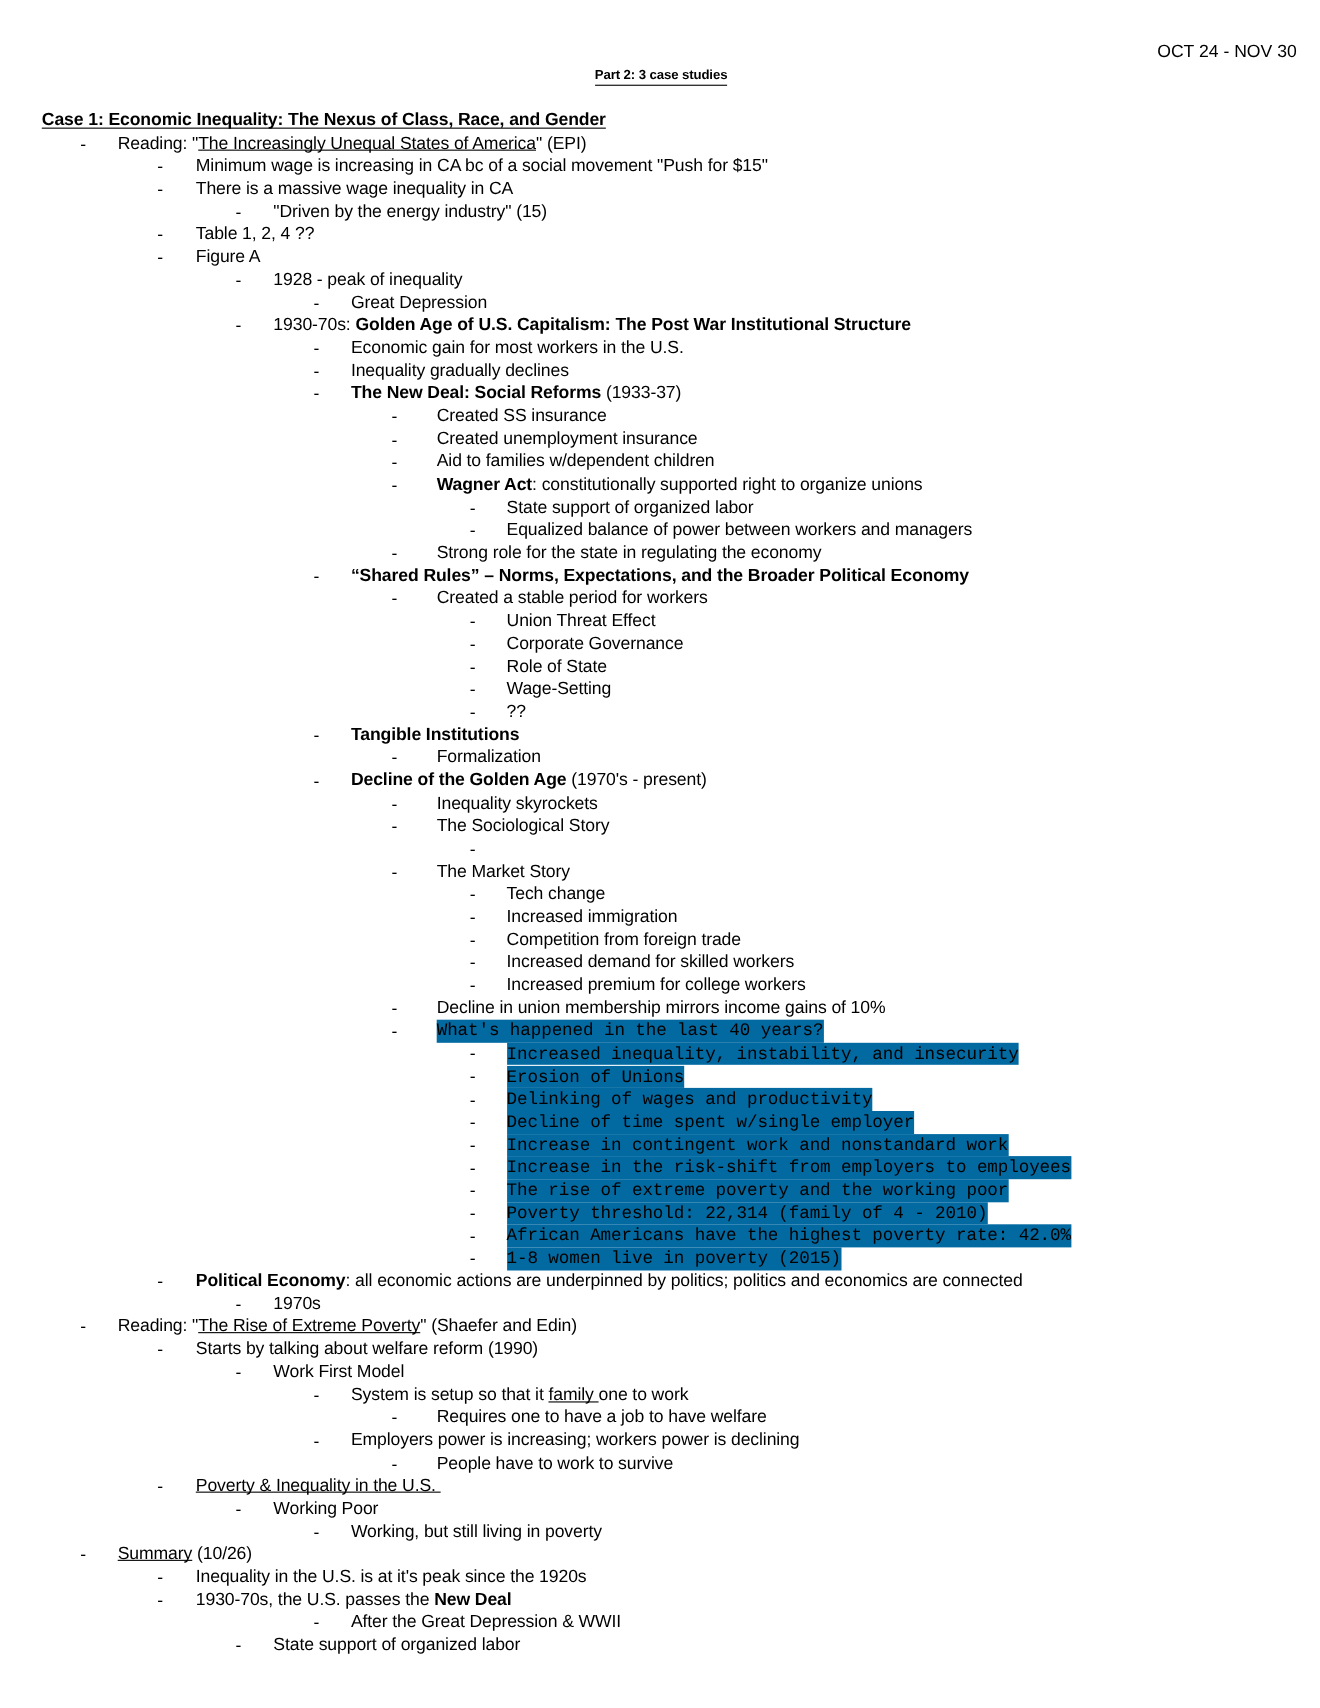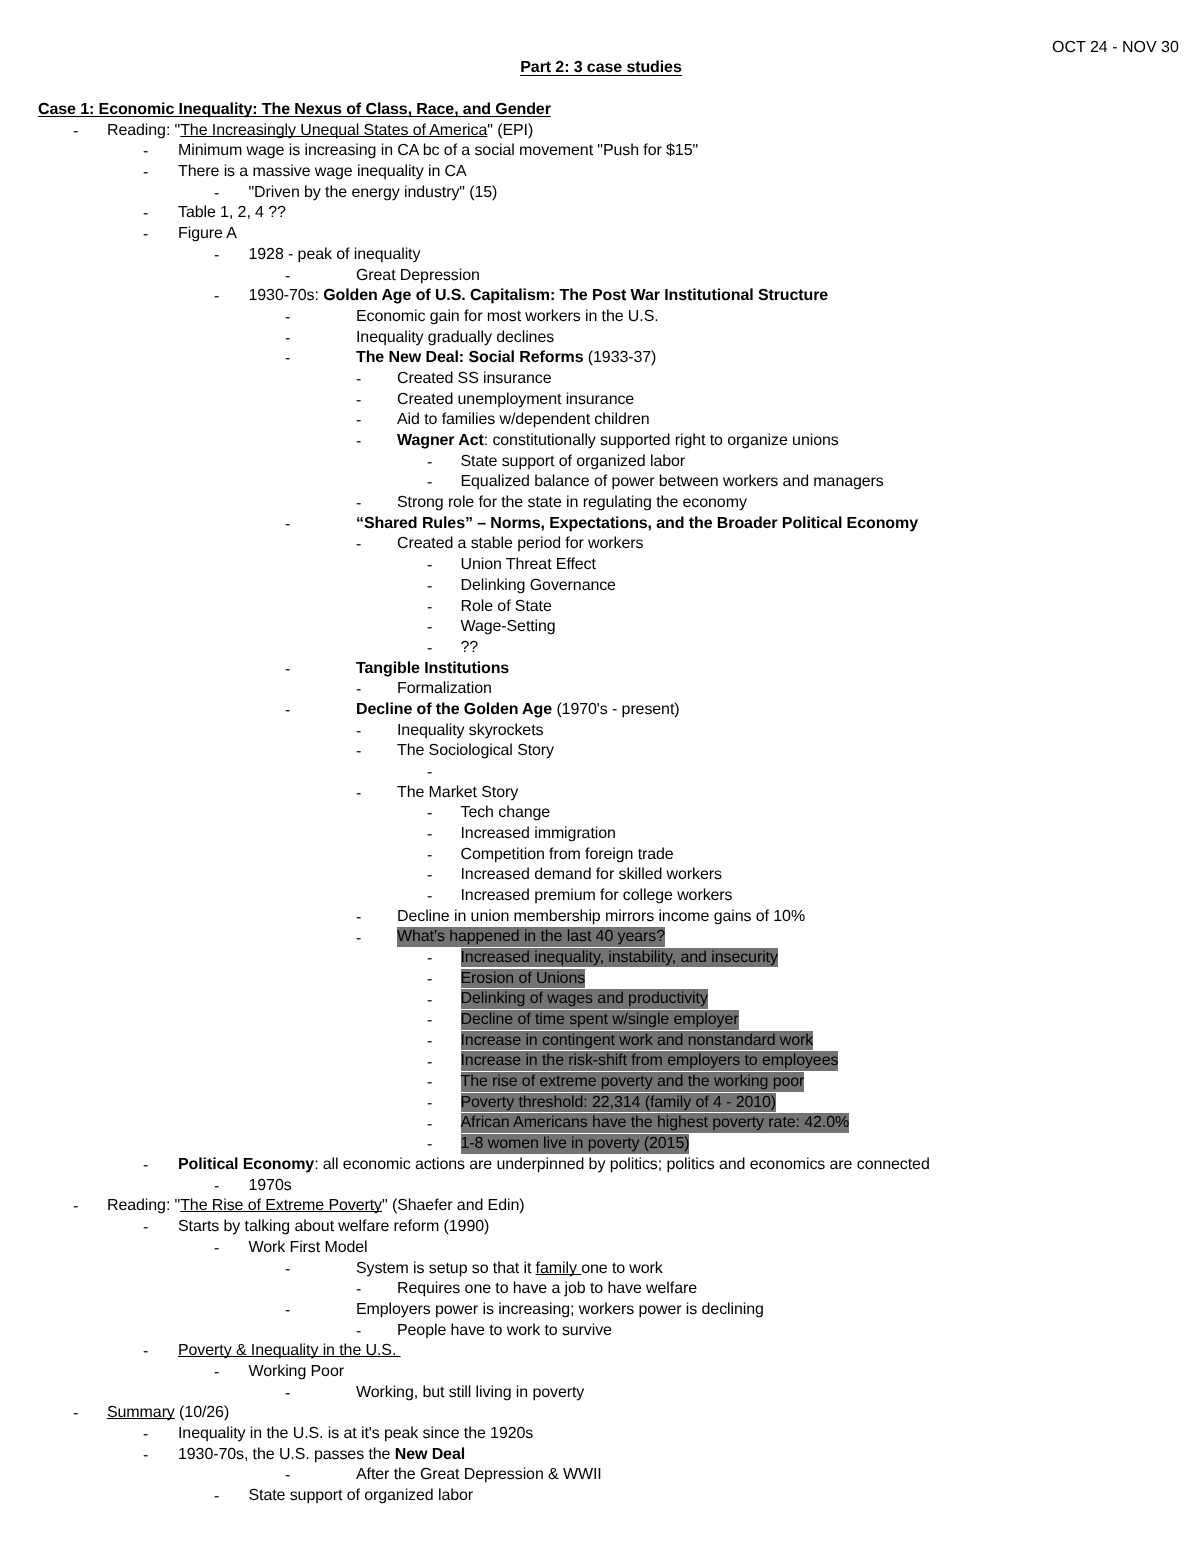--- a/index.html
+++ b/index.html
@@ -4,40 +4,40 @@
 <title>Part 2: 3 case studies</title>
 <style>
   html,body{margin:0;padding:0;background:#ffffff;}
   body{width:1200px;height:1553px;overflow:hidden;
        font-family:"Liberation Sans",sans-serif;color:#000000;
        -webkit-font-smoothing:antialiased;text-rendering:geometricPrecision;}
   #page{position:relative;width:1200px;height:1553px;background:#ffffff;}
   .hdr-date{position:absolute;top:38px;left:1036px;font-size:16px;
             white-space:nowrap;line-height:20.7px;margin-left:16px;}
   .doc-title{position:absolute;top:58px;left:1px;width:1200px;text-align:center;
-             font-size:16px;font-weight:bold;line-height:20px;letter-spacing:-0.1px;}
+             font-size:12px;font-weight:bold;line-height:20px;letter-spacing:-0.1px;}
   .doc-title .tu{position:relative;}
   .doc-title .tu::after{content:"";position:absolute;left:0;right:0;top:15.6px;
                         height:1.8px;background:#000000;}
   #outline{position:absolute;left:0;top:100px;width:1200px;}
   .row{position:relative;height:20.7px;}
   .bullet{position:absolute;top:1px;font-size:16px;line-height:20.7px;}
   .rtext{position:absolute;top:0;font-size:16px;line-height:20.7px;
          white-space:pre;letter-spacing:-0.1px;}
   .s-b{font-weight:bold;}
   .s-u{text-decoration:underline;text-underline-offset:1px;
        text-decoration-thickness:1.2px;text-decoration-skip-ink:none;}
   .s-bu{font-weight:bold;text-decoration:underline;text-underline-offset:1.8px;
         text-decoration-thickness:1.4px;text-decoration-skip-ink:none;}
-  .s-h{background-color:#737373;padding:1.3px 0;}
+  .s-h{background-color:#0369a1;padding:1.3px 0;font-family:Liberation Mono, monospace;}
   .lv0 .rtext{left:38px;}
   .lv1 .bullet{left:73px;}  .lv1 .rtext{left:107px;}
   .lv2 .bullet{left:143px;} .lv2 .rtext{left:178px;}
   .lv3 .bullet{left:214px;} .lv3 .rtext{left:248.5px;}
-  .lv4 .bullet{left:285px;} .lv4 .rtext{left:319px;margin-left:37px;}
+  .lv4 .bullet{left:285px;} .lv4 .rtext{left:319px;}
   .lv5 .bullet{left:356px;} .lv5 .rtext{left:397px;}
   .lv6 .bullet{left:427px;} .lv6 .rtext{left:460.5px;}
 </style>
 </head>
 <body>
 
 <div id="page">
 
   <div class="hdr-date">OCT 24 - NOV 30</div>
 
@@ -130,21 +130,21 @@
       <div class="row lv5">
         <span class="bullet">-</span>
         <span class="rtext"><span>Created a stable period for workers</span></span>
       </div>
       <div class="row lv6">
         <span class="bullet">-</span>
         <span class="rtext"><span>Union Threat Effect</span></span>
       </div>
       <div class="row lv6">
         <span class="bullet">-</span>
-        <span class="rtext"><span>Delinking Governance</span></span>
+        <span class="rtext"><span>Corporate Governance</span></span>
       </div>
       <div class="row lv6">
         <span class="bullet">-</span>
         <span class="rtext"><span>Role of State</span></span>
       </div>
       <div class="row lv6">
         <span class="bullet">-</span>
         <span class="rtext"><span>Wage-Setting</span></span>
       </div>
       <div class="row lv6">

